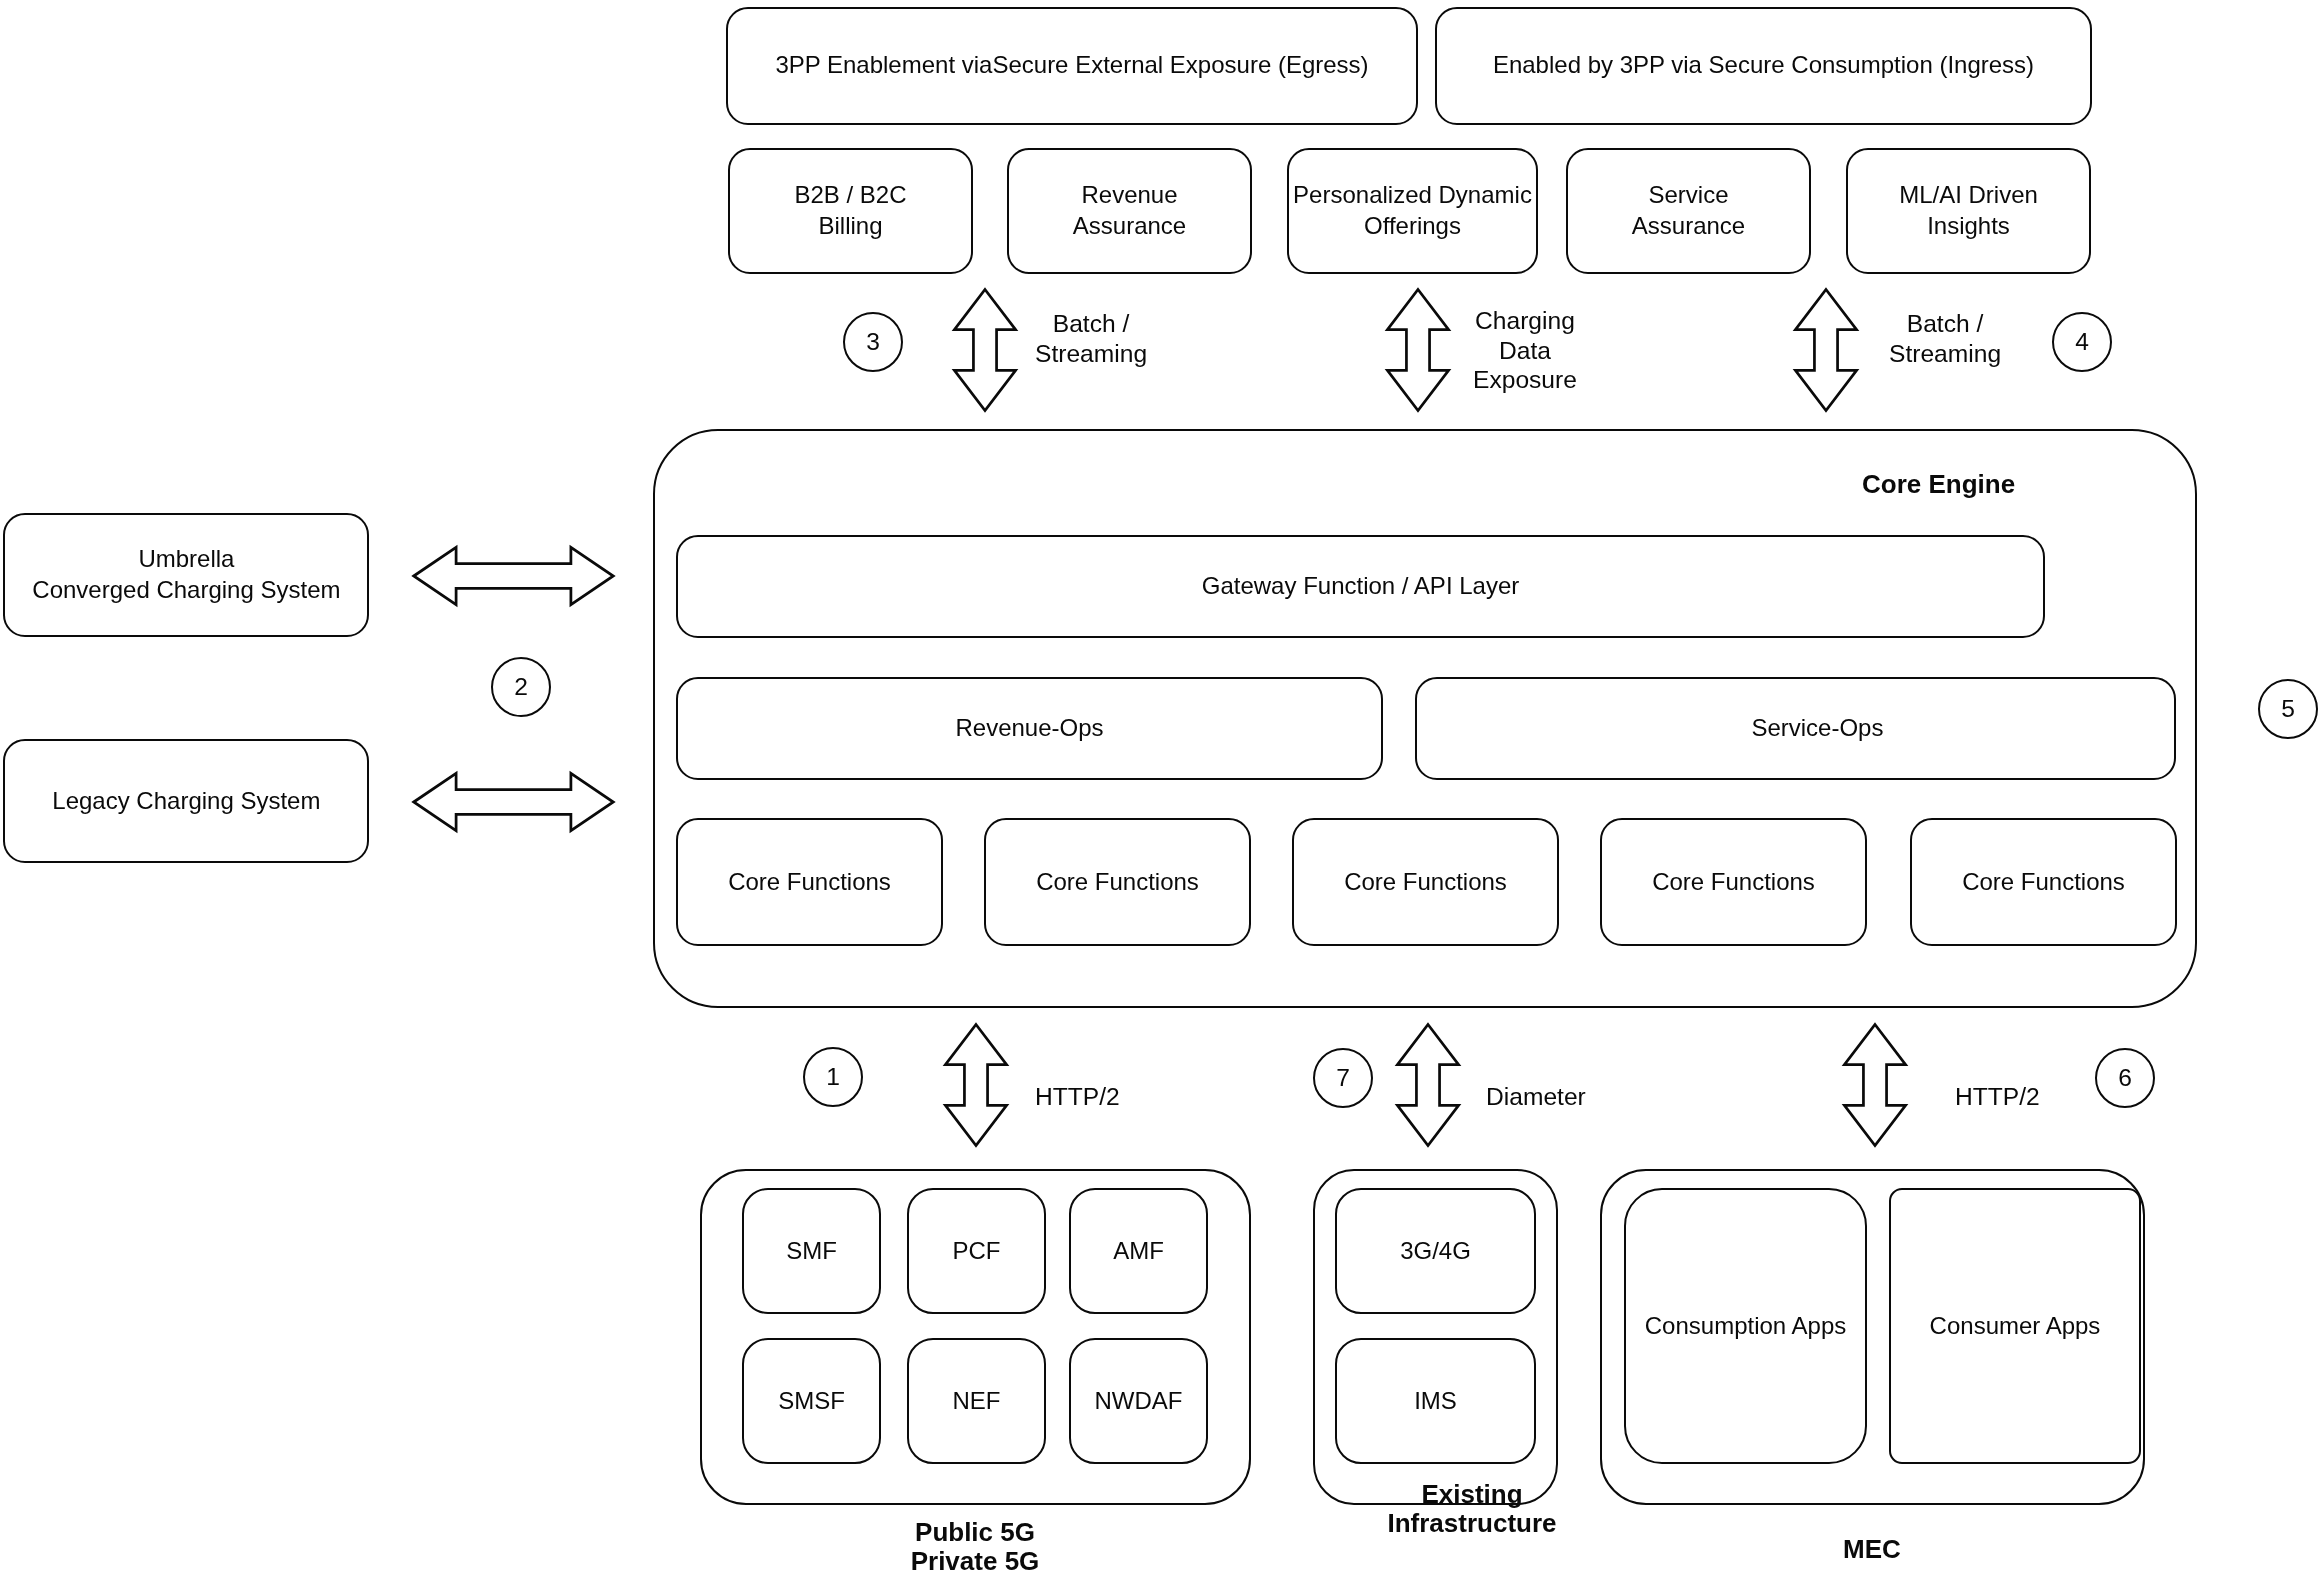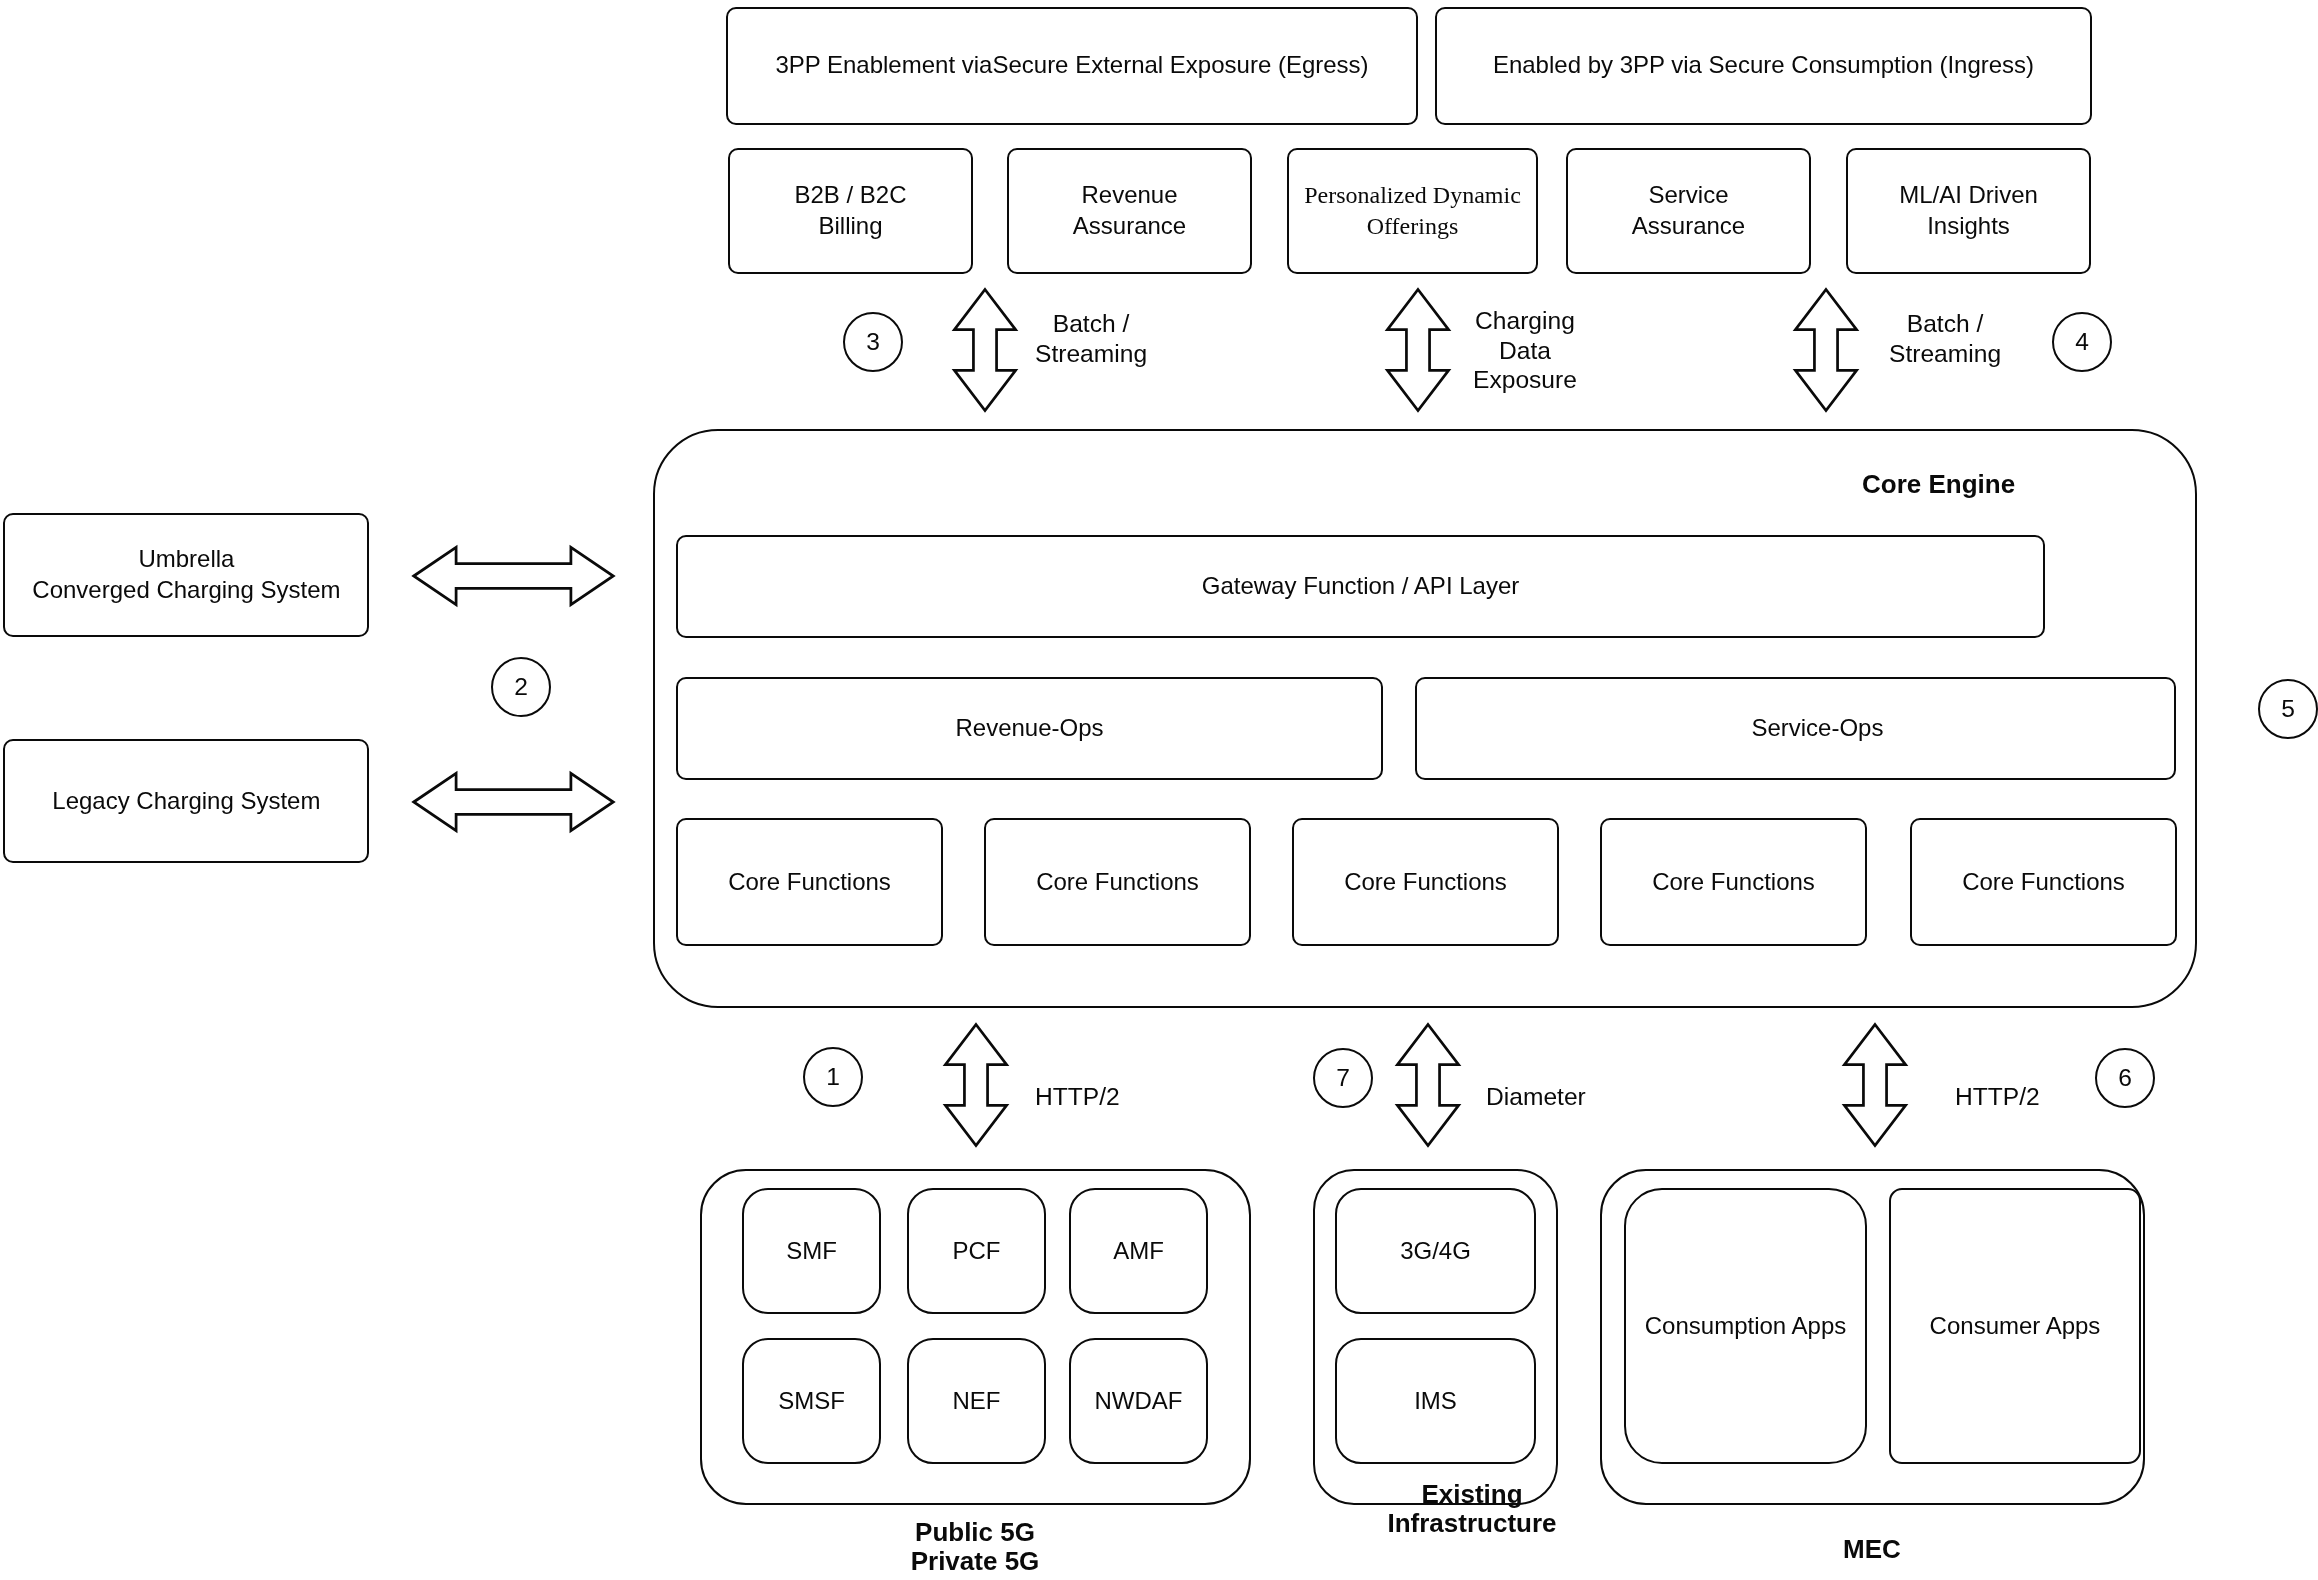--- a/index.html
+++ b/index.html
@@ -7,21 +7,21 @@
   body {
     position: relative;
     background: #ffffff;
     color: #0a0a0a;
     font-family: "Liberation Sans", sans-serif;
     overflow: hidden;
   }
   .box {
     position: absolute;
     border: 2.7px solid #0a0a0a;
-    border-radius: 10px;
+    border-radius: 22px;
     background: #ffffff;
     display: flex;
     align-items: center;
     justify-content: center;
     text-align: center;
     font-size: 24px;
     line-height: 1.28;
     white-space: pre-line;
     padding: 4.1px;
   }
@@ -71,21 +71,21 @@
 </head>
 <body>
 
 <div class="box" style="left:726px; top:6.8px; width:692px; height:118px;">3PP Enablement viaSecure External Exposure (Egress)</div>
 <div class="box" style="left:1435px; top:6.8px; width:657px; height:118px;">Enabled by 3PP via Secure Consumption (Ingress)</div>
 
 <div class="box" style="left:728px; top:148px; width:245px; height:126px;">B2B / B2C
 Billing</div>
 <div class="box" style="left:1007px; top:148px; width:245px; height:126px;">Revenue
 Assurance</div>
-<div class="box" style="left:1287px; top:148px; width:251px; height:126px;font-family:Liberation Serif, serif;">Personalized Dynamic
+<div class="box" style="left:1287px; top:148px; width:251px; height:126px;">Personalized Dynamic
 Offerings</div>
 <div class="box" style="left:1566px; top:148px; width:245px; height:126px;">Service
 Assurance</div>
 <div class="box" style="left:1846px; top:148px; width:245px; height:126px;">ML/AI Driven
 Insights</div>
 
 <div class="badge" style="left:843px; top:312px;">3</div>
 <svg class="arrow" style="left:951px; top:287px;" width="68" height="126" viewBox="0 0 100 184">
   <polygon points="50,3 95,62 67,62 67,122 95,122 50,181 5,122 33,122 33,62 5,62"></polygon>
 </svg>

